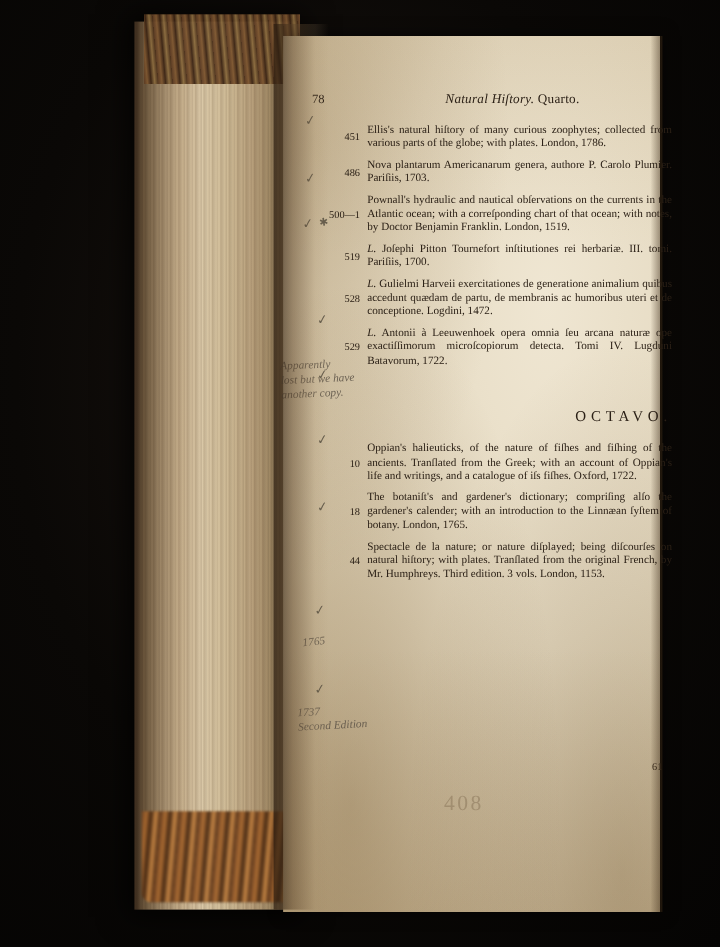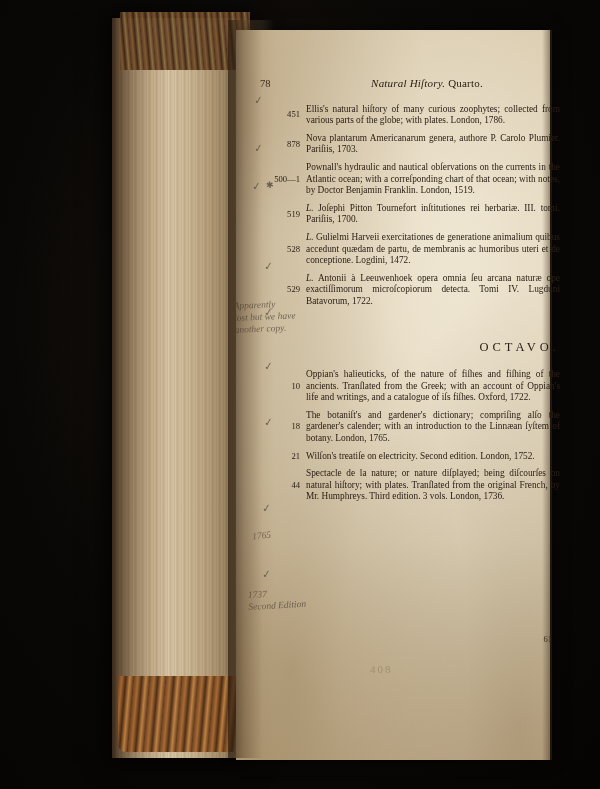--- a/index.html
+++ b/index.html
@@ -219,21 +219,21 @@
     opacity: 0.85;
     transform: rotate(-2.5deg);
     white-space: pre-line;
   }
 
   
   .ghost {
     position: absolute;
     left: 110px;
     top: 586px;
-    font-size: 11px;
+    font-size: 18px;
     color: rgba(90,70,44,0.28);
     letter-spacing: 2px;
   }
 </style>
 </head>
 <body>
 
 <div id="page">
 
   <div class="backdrop"></div>
@@ -254,21 +254,21 @@
           <span class="rom">Quarto.</span>
         </div>
       </div>
 
       <div class="entry">
         <div class="num">451</div>
         <div class="body">Ellis's natural hiſtory of many curious zoophytes; collected from various parts of the globe; with plates. London, 1786.</div>
       </div>
 
       <div class="entry">
-        <div class="num">878</div>
+        <div class="num">486</div>
         <div class="body">Nova plantarum Americanarum genera, authore P. Carolo Plumier.  Pariſiis, 1703.</div>
       </div>
 
       <div class="entry">
         <div class="num">500—1</div>
         <div class="body">Pownall's hydraulic and nautical obſervations on the currents in the Atlantic ocean; with a correſponding chart of that ocean; with notes, by Doctor Benjamin Franklin.  London, 1519.</div>
       </div>
 
 
       <div class="entry">
@@ -292,28 +292,24 @@
       <div class="entry">
         <div class="num">10</div>
         <div class="body">Oppian's halieuticks, of the nature of fiſhes and fiſhing of the ancients.  Tranſlated from the Greek; with an account of Oppian's life and writings, and a catalogue of iſs fiſhes.  Oxford, 1722.</div>
       </div>
 
       <div class="entry">
         <div class="num">18</div>
         <div class="body">The botaniſt's and gardener's dictionary; compriſing alſo the gardener's calender; with an introduction to the Linnæan ſyſtem of botany.  London, 1765.</div>
       </div>
 
-      <div class="entry">
-        <div class="num">21</div>
-        <div class="body">Wilſon's treatiſe on electricity.  Second edition.  London, 1752.</div>
-      </div>
 
       <div class="entry">
         <div class="num">44</div>
-        <div class="body">Spectacle de la nature; or nature diſplayed; being diſcourſes on natural hiſtory; with plates.  Tranſlated from the original French, by Mr. Humphreys.  Third edition.  3 vols.  London, 1736.</div>
+        <div class="body">Spectacle de la nature; or nature diſplayed; being diſcourſes on natural hiſtory; with plates.  Tranſlated from the original French, by Mr. Humphreys.  Third edition.  3 vols.  London, 1153.</div>
       </div>
 
       <div class="ghost">408</div>
 
       <div class="bottom-folio">61</div>
     </div>
 
     <div class="tick" style="left:18px; top:64px;">✓</div>
     <div class="tick" style="left:18px; top:112px;">✓</div>
     <div class="tick" style="left:16px; top:150px;">✓</div>

